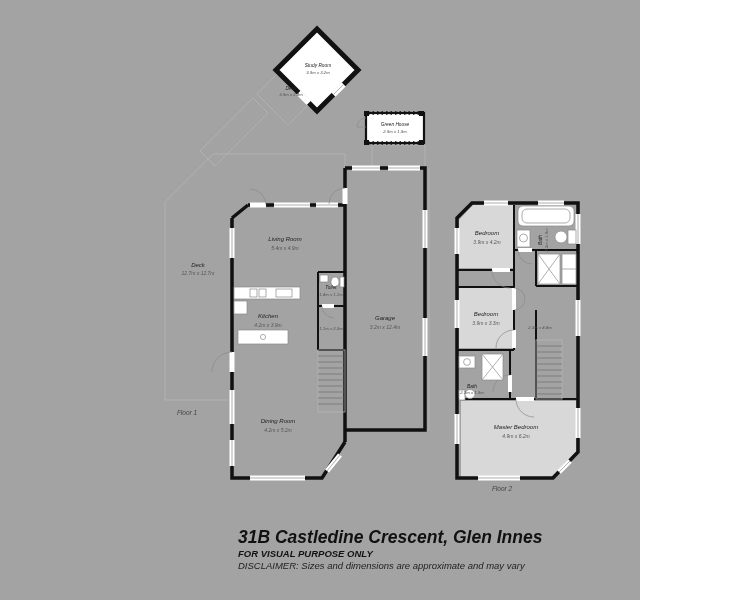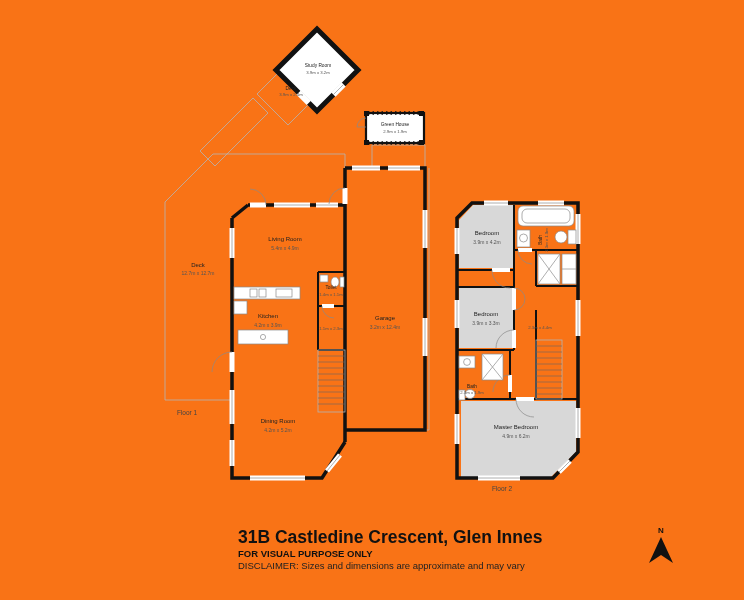--- a/index.html
+++ b/index.html
@@ -1,17 +1,17 @@
 <!DOCTYPE html>
 <html><head>
 <meta charset="utf-8">
 <style>
   html,body{margin:0;padding:0;background:#fff;}
-  #canvas{position:relative;width:744px;height:600px;background:#f97316;overflow:hidden;
-          font-family:"Liberation Sans", sans-serif;}
+  #canvas{position:relative;width:640px;height:600px;background:#a3a3a3;overflow:hidden;
+          font-family:"Liberation Sans", sans-serif;font-style:italic;}
   svg{position:absolute;left:0;top:0;}
   text{font-family:"Liberation Sans", sans-serif;}
   .room-name{font-size:6px;fill:#222;text-anchor:middle;}
   .room-dims{font-size:5px;fill:#555;text-anchor:middle;}
   .tiny-name{font-size:4.8px;fill:#222;text-anchor:middle;}
   .tiny-dims{font-size:4.3px;fill:#555;text-anchor:middle;}
   .floor-label{font-size:6.5px;fill:#444;text-anchor:middle;}
   .title-text{font-size:17.5px;font-weight:bold;fill:#111;}
   .purpose-text{font-size:9.5px;font-weight:bold;fill:#111;}
   .disclaimer-text{font-size:9.5px;fill:#222;}

